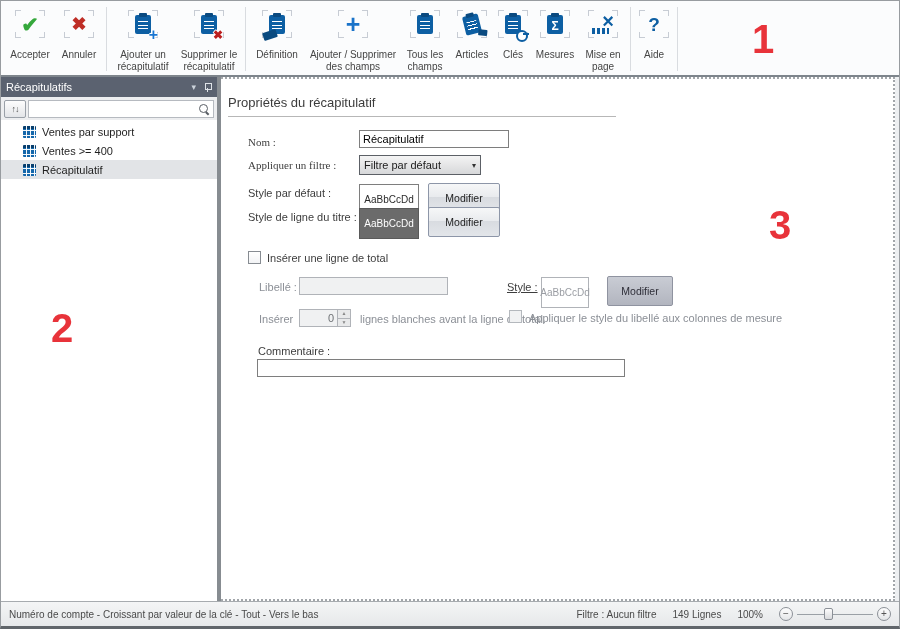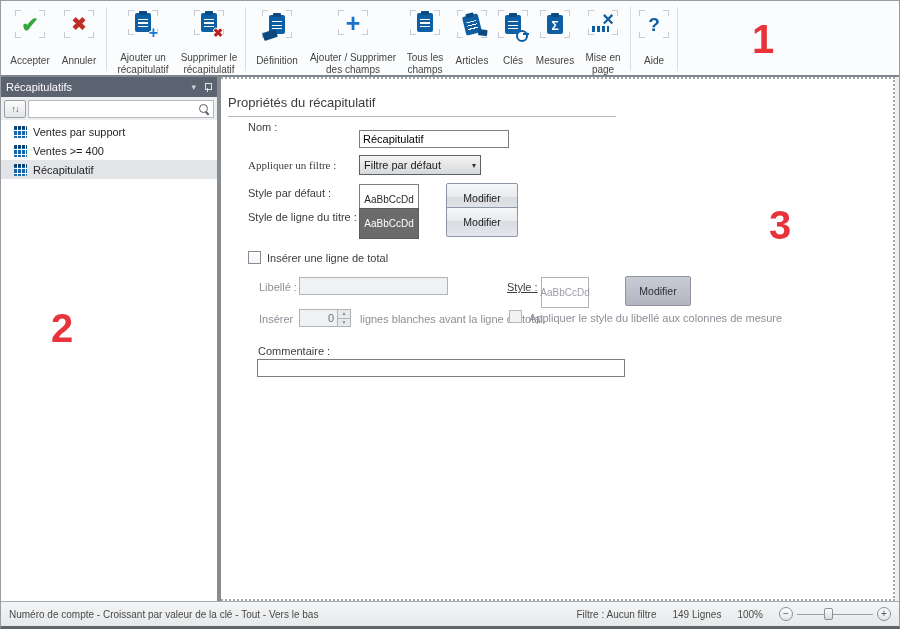--- a/index.html
+++ b/index.html
@@ -15,21 +15,21 @@
     position:absolute; left:0; top:0; right:0; height:76px;
     background:#fbfcfd; border-bottom:2px solid #7e858c;
     display:flex; align-items:stretch; padding:2px 0 0 4px;
   }
   .vsep { width:1px; background:#d9dce0; margin:4px 3px; }
   .tbtn {
     display:flex; flex-direction:column; align-items:center;
     padding-top:7px; cursor:default;
   }
   .tbtn .tlabel {
-    margin-top:17px; font-size:10px; line-height:1.15; color:#454545; text-align:center;
+    margin-top:11px; font-size:10px; line-height:1.15; color:#454545; text-align:center;
   }
   .w50{width:50px}.w48{width:48px}.w64{width:66px}.w54{width:56px}.w92{width:96px}
   .w46{width:48px}.w36{width:36px}.w44{width:46px}.w40{width:40px}
   .icon-wrap {
     position:relative; width:30px; height:28px;
     display:flex; align-items:center; justify-content:center;
     background-image:
       linear-gradient(#c7ccd4,#c7ccd4),linear-gradient(#c7ccd4,#c7ccd4),
       linear-gradient(#c7ccd4,#c7ccd4),linear-gradient(#c7ccd4,#c7ccd4),
       linear-gradient(#c7ccd4,#c7ccd4),linear-gradient(#c7ccd4,#c7ccd4),
@@ -77,21 +77,21 @@
   .pin::after { content:""; position:absolute; left:4px; top:6px; width:1px; height:4px; background:#dfe3e8; }
   .sb-search { height:23px; background:#edeef0; display:flex; align-items:center; padding:2px 3px; gap:2px; flex:0 0 auto; }
   .sortbtn { width:22px; height:18px; border:1px solid #9aa0a8; border-radius:2px; background:linear-gradient(#fdfdfd,#e3e5e8);
     font-size:9px; color:#555; display:flex; align-items:center; justify-content:center; letter-spacing:-1px; }
   .sb-input { flex:1; height:18px; border:1px solid #b6bac0; background:#fff; position:relative; display:flex; align-items:center; }
   .sb-input input { flex:1; border:none; outline:none; height:100%; font-size:11px; padding:0 3px; background:transparent; }
   .mag { position:relative; width:12px; height:12px; margin-right:3px; flex:0 0 auto; }
   .mag::before { content:""; position:absolute; left:1px; top:1px; width:7px; height:7px; border:1.5px solid #5a5f66; border-radius:50%; }
   .mag::after { content:""; position:absolute; left:8px; top:8px; width:4px; height:1.5px; background:#5a5f66; transform:rotate(45deg); transform-origin:left center; }
   .sb-list { flex:1; background:#fff; padding-top:2px; }
-  .sb-row { height:19px; display:flex; align-items:center; gap:6px; padding-left:13px; font-size:11px; color:#1f1f1f; }
+  .sb-row { height:19px; display:flex; align-items:center; gap:6px; padding-left:22px; font-size:11px; color:#1f1f1f; }
   .sb-row.selected { background:#e2e4e7; }
   .licon { width:13px; height:12px; border-radius:1px; flex:0 0 auto;
     background-color:#1062a5;
     background-image:
       repeating-linear-gradient(to right, transparent 0 3px, rgba(255,255,255,.95) 3px 4px),
       repeating-linear-gradient(to bottom, transparent 0 4px, rgba(255,255,255,.95) 4px 5px),
       linear-gradient(#083f6e 0 3px, #1467ab 3px);
   }
   .splitter { position:absolute; left:216px; top:76px; width:4px; bottom:25px; background:#878c91; }
   
@@ -104,21 +104,21 @@
     font-family:"Liberation Sans",sans-serif; outline:none; }
   .combo { position:absolute; height:20px; border:1px solid #5c6066; background:linear-gradient(#f4f4f4,#d7d8da);
     font-size:11px; color:#1c1c1c; display:flex; align-items:center; padding:0 4px; }
   .combo .carrow { margin-left:auto; font-size:8px; color:#333; }
   .stylebox { position:absolute; width:60px; height:31px; border:1px solid #7e7e7e; background:#fff;
     font-size:10px; color:#2b2b2b; display:flex; align-items:center; justify-content:center; }
   .stylebox.dark { background:#6b6b6b; color:#fff; border-color:#5a5a5a; }
   .stylebox.disabled { color:#9a9da3; border-color:#b0b3b8; }
   .btn { position:absolute; width:72px; height:30px; border:1px solid #8d96a8; border-radius:2px;
     background:linear-gradient(#f6f7f8 0%,#e9ebee 45%,#d8dbe0 46%,#e3e6ea 100%);
-    font-size:10.5px; color:#1f1f1f; display:flex; align-items:center; justify-content:center;margin-left:18px; }
+    font-size:10.5px; color:#1f1f1f; display:flex; align-items:center; justify-content:center; }
   .btn.dim { background:linear-gradient(#c9ccd4,#b2b5bf); border-color:#8f93a0; color:#2e2e38; }
   .cbox { position:absolute; width:13px; height:13px; border:1px solid #878c92; background:linear-gradient(#fff,#f2f3f5); }
   .cbox.disabled { border-color:#b4b8bd; background:#f1f2f3; }
   .dis-input { position:absolute; height:18px; border:1px solid #b0b3b8; background:#f0f1f2; }
   .dimtext { color:#8b8f96 !important; }
   .spinner { position:absolute; width:52px; height:18px; display:flex; }
   .spin-num { flex:1; border:1px solid #b0b3b8; background:#f0f1f2; font-size:11px; color:#6f7276;
     display:flex; align-items:center; justify-content:flex-end; padding-right:3px; }
   .spin-arrows { width:13px; display:flex; flex-direction:column; }
   .spin-arrows div { flex:1; border:1px solid #b0b3b8; border-left:none; background:#e8e9ea;
@@ -274,21 +274,21 @@
         <span>Récapitulatif</span>
       </div>
     </div>
   </div>
   <div class="splitter"></div>
 
   <div class="panel">
     <div class="ptitle">Propriétés du récapitulatif</div>
     <div class="prule"></div>
 
-    <div class="flabel" style="left:27px; top:42px;">Nom :</div>
+    <div class="flabel" style="left:27px; top:57px;font-family:Liberation Serif, serif;">Nom :</div>
     <input class="tinput" style="left: 138px; top: 51px; width: 150px;" value="Récapitulatif">
 
     <div class="flabel" style="left:27px; top:80px;font-family:Liberation Serif, serif;">Appliquer un filtre :</div>
     <div class="combo" style="left:138px; top:76px; width:122px;">
       <span>Filtre par défaut</span>
       <span class="carrow">▾</span>
     </div>
 
     <div class="flabel" style="left:27px; top:108px;">Style par défaut :</div>
     <div class="stylebox" style="left:138px; top:105px;">AaBbCcDd</div>

